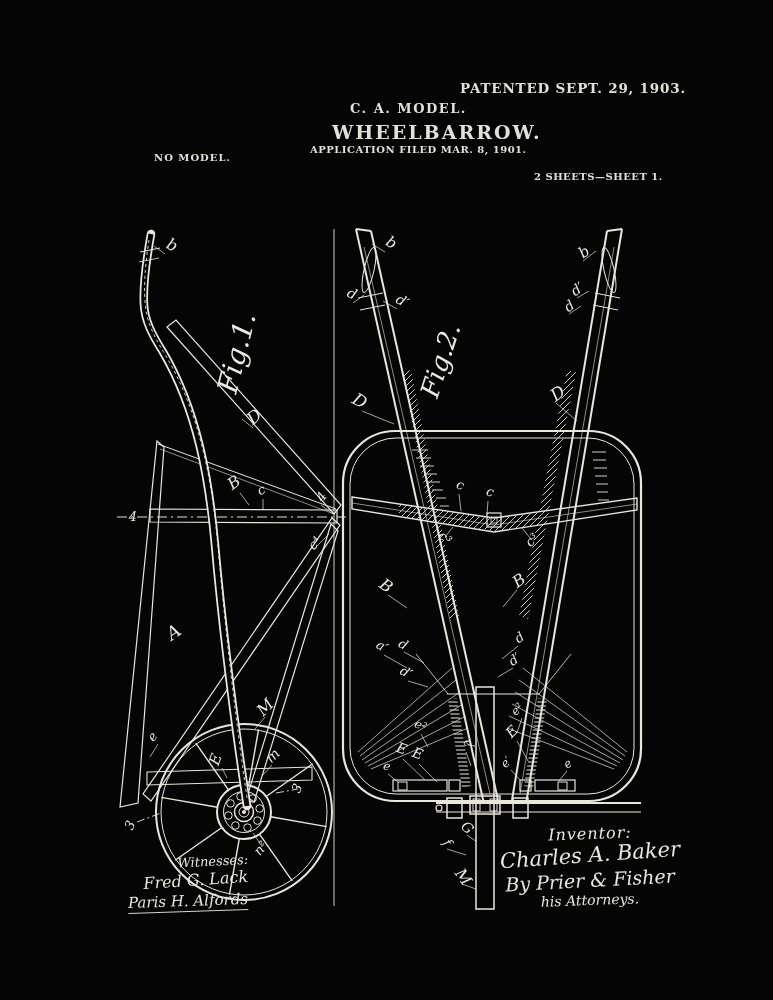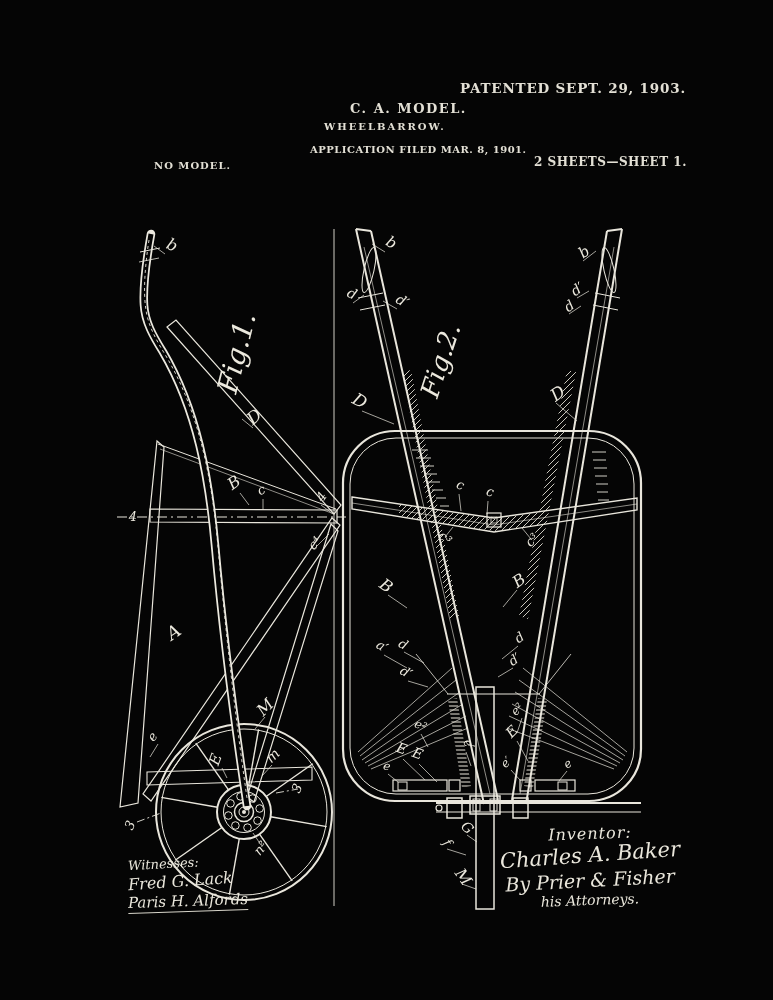--- a/index.html
+++ b/index.html
@@ -1,37 +1,37 @@
 <!DOCTYPE html>
 <html><head>
 <meta charset="utf-8">
 <style>
   html,body{margin:0;padding:0;}
   body{
     width:773px;height:1000px;position:relative;overflow:hidden;
     background:#050505;
     font-family:"DejaVu Serif",serif;
   }
-  .abs{position:absolute;color:#e3e0d5;white-space:nowrap;}
+  .abs{position:absolute;color:#e3e0d5;white-space:nowrap;text-align:right;}
   .slab{font-weight:bold;letter-spacing:1px;}
   .hand{font-style:italic;color:#eae7dc;}
   .underl{border-bottom:1px solid #d8d5ca;padding-bottom:1px;}
   svg{position:absolute;left:0;top:0;}
   .ln{stroke:#e9e6dc;fill:none;}
   text{font-family:"DejaVu Serif",serif;font-style:italic;fill:#ece9de;text-anchor:middle;}
 </style>
 </head>
 <body>
 
 <div class="abs slab" style="left:460px;top:80px;font-size:13.5px;letter-spacing:0.8px;">PATENTED SEPT. 29, 1903.</div>
 <div class="abs slab" style="left:350px;top:101px;font-size:13px;letter-spacing:1.5px;">C. A. MODEL.</div>
-<div class="abs slab" style="left:324px;top:121px;font-size:10px;letter-spacing:2px;">WHEELBARROW.</div>
+<div class="abs slab" style="left:332px;top:121px;font-size:19px;letter-spacing:2px;">WHEELBARROW.</div>
 <div class="abs slab" style="left:310px;top:144px;font-size:10px;letter-spacing:0.5px;">APPLICATION FILED MAR. 8, 1901.</div>
-<div class="abs slab" style="left:154px;top:160px;font-size:10px;letter-spacing:1px;">NO MODEL.</div>
-<div class="abs slab" style="left:534px;top:155px;font-size:12px;letter-spacing:0.5px;">2 SHEETS—SHEET 1.</div>
+<div class="abs slab" style="left:154px;top:152px;font-size:10px;letter-spacing:1px;">NO MODEL.</div>
+<div class="abs slab" style="left:534px;top:171px;font-size:10px;letter-spacing:0.5px;">2 SHEETS—SHEET 1.</div>
 
 <svg width="773" height="1000" viewBox="0 0 773 1000">
   <defs>
     <pattern id="hx" width="6" height="6" patternUnits="userSpaceOnUse">
       <path d="M0,6 L6,0" stroke="#c9c6bc" stroke-width="1"></path>
     </pattern>
     <pattern id="hh" width="4" height="4" patternUnits="userSpaceOnUse">
       <line x1="0" y1="2" x2="4" y2="2" stroke="#d6d3c9" stroke-width="1.1"></line>
     </pattern>
   </defs>

